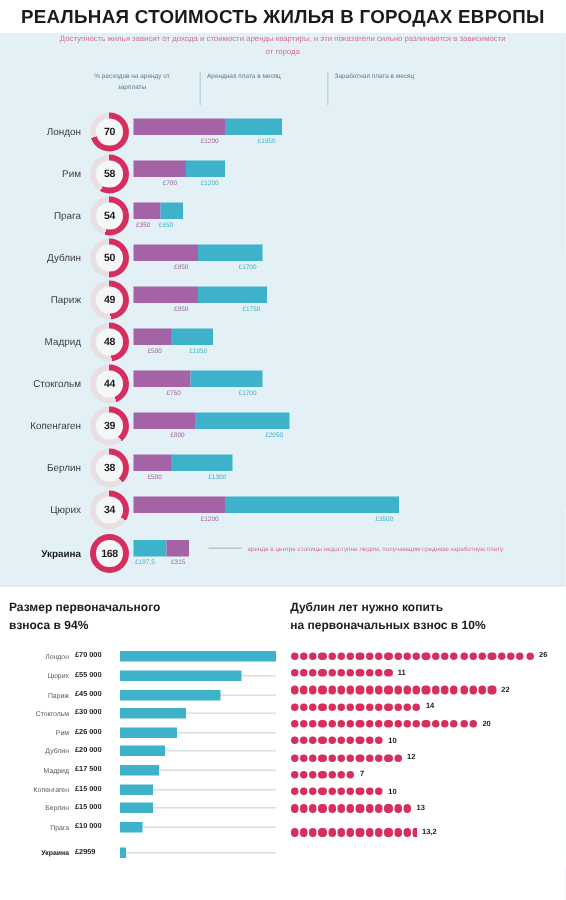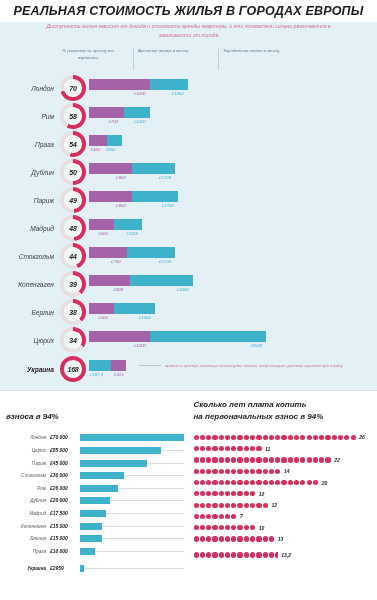--- a/index.html
+++ b/index.html
@@ -2,21 +2,21 @@
 <html><head>
 <meta charset="utf-8">
 <style>
   html,body{margin:0;padding:0;}
   body{
     width:377px;height:600px;overflow:hidden;
     background:#ffffff;
     font-family:"Liberation Sans", sans-serif;
     -webkit-font-smoothing:antialiased;
   }
-  .page{position:relative;width:377px;height:600px;font-style:italic;}
+  .page{position:relative;width:377px;height:600px;}
 
   
   .title-bar{
     height:22px;background:#ffffff;display:flex;align-items:center;justify-content:center;
   }
   .title-bar h1{
     margin:0;font-size:12.5px;font-weight:bold;letter-spacing:.2px;color:#1b1b1b;
     text-transform:uppercase;white-space:nowrap;
   }
 
@@ -322,21 +322,21 @@
               <span class="txt">аренда в центре столицы недоступна людям, получающим среднюю заработную плату</span>
             </div>
           </div>
         </div>
       </div>
   </div>
 
   <div class="bottom">
     <div class="bcol left">
       <div class="btitle">
-        <br>
+        <span>Размер первоначального</span><br>
         <span>взноса в 94%</span>
       </div>
       <div id="deposit-container">
           <div class="dep-row">
             <div class="dep-city">Лондон</div>
             <div class="dep-val">£70 000</div>
             <div class="dep-track">
               <div class="dep-bar" style="width: 100%;"></div>
             </div>
           </div>
@@ -408,22 +408,22 @@
             <div class="dep-val">£2959</div>
             <div class="dep-track">
               <div class="dep-bar" style="width: 4.22714%;"></div>
             </div>
           </div>
         </div>
     </div>
 
     <div class="bcol right">
       <div class="btitle">
-        <span>Сколько лет плата копить</span><br>
-        <span>на первоначальных взнос в 94%</span>
+        <span>Дублин лет нужно копить</span><br>
+        <span>на первоначальных взнос в 10%</span>
       </div>
       <div id="years-container">
           <div class="yr-row">
             <div class="yr-dots">
               <span class="dot"></span>
               <span class="dot"></span>
               <span class="dot"></span>
               <span class="dot"></span>
               <span class="dot"></span>
               <span class="dot"></span>

